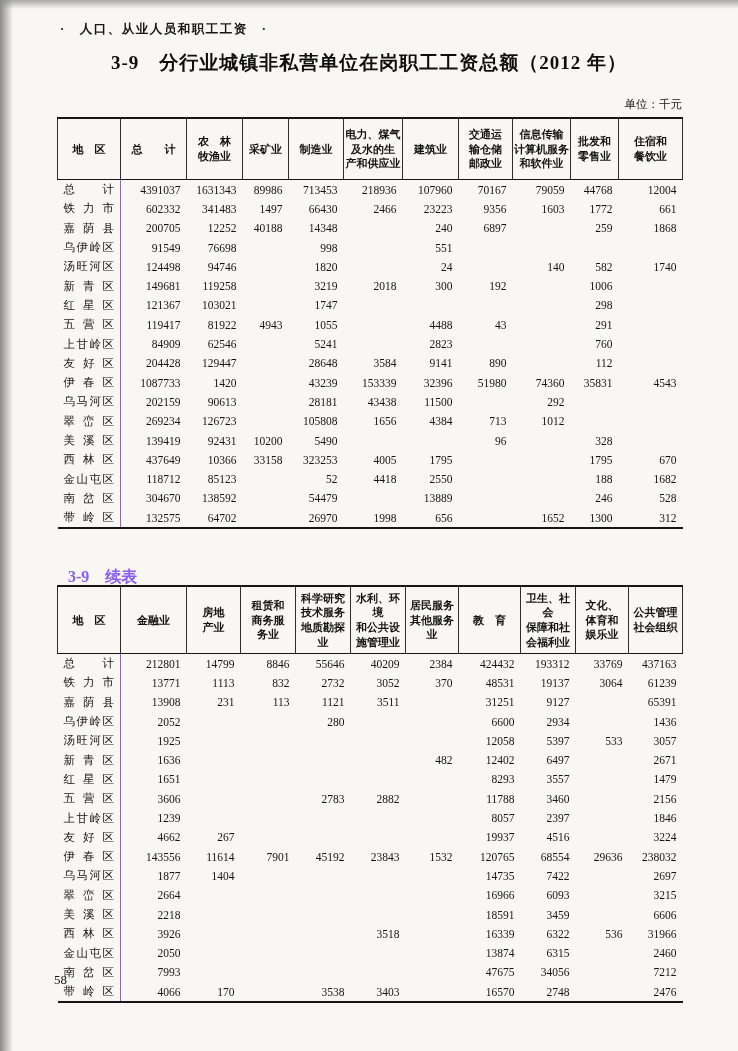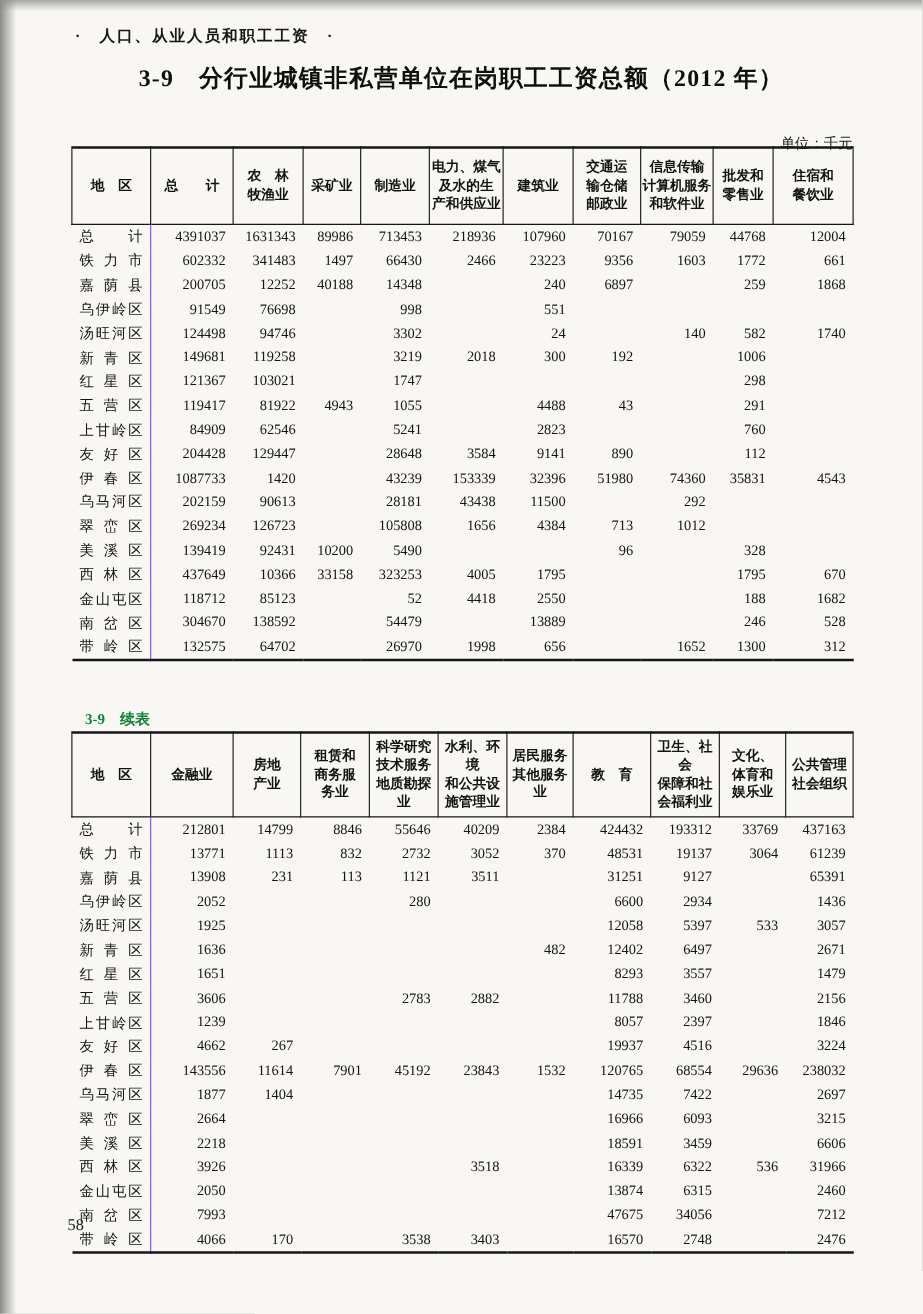--- a/index.html
+++ b/index.html
@@ -26,25 +26,25 @@
   .header-note {
     position:absolute; top:21px; left:60px;
     font-size:12.5px; font-weight:600; letter-spacing:1.5px; color:#161616;
   }
   .title {
     position:absolute; top:50px; left:0; width:100%; margin:0;
     text-align:center; font-size:19px; font-weight:800; letter-spacing:1px; color:#0e0e0e;
   }
   .unit-note {
     position:absolute; top:97px; right:56px;
-    font-size:11.5px; color:#161616;margin-top:10px;
+    font-size:11.5px; color:#161616;
   }
   .cont-label {
     position:absolute; top:567px; left:68px;
-    font-size:12px; font-weight:600; color:#15803d;
+    font-size:16px; font-weight:600; color:#8b5cf6;
   }
   table.t {
     position:absolute; left:57px;
     border-collapse:collapse; table-layout:fixed; width:625px;
     border-top:2.5px solid #161616; border-bottom:2.5px solid #161616;
   }
   table.t1 { top:117px; }
   table.t2 { top:585px; }
   .t thead th {
     border:1px solid #2c2c2c; border-bottom:1.8px solid #161616;
@@ -169,21 +169,21 @@
           <td class="num"></td>
           <td class="num"></td>
           <td class="num"></td>
           <td class="num"></td>
         </tr>
         <tr>
           <td class="region">汤旺河区</td>
           <td class="num">124498</td>
           <td class="num">94746</td>
           <td class="num"></td>
-          <td class="num">3302</td>
+          <td class="num">1820</td>
           <td class="num"></td>
           <td class="num">24</td>
           <td class="num"></td>
           <td class="num">140</td>
           <td class="num">582</td>
           <td class="num">1740</td>
         </tr>
         <tr>
           <td class="region">新青区</td>
           <td class="num">149681</td>

